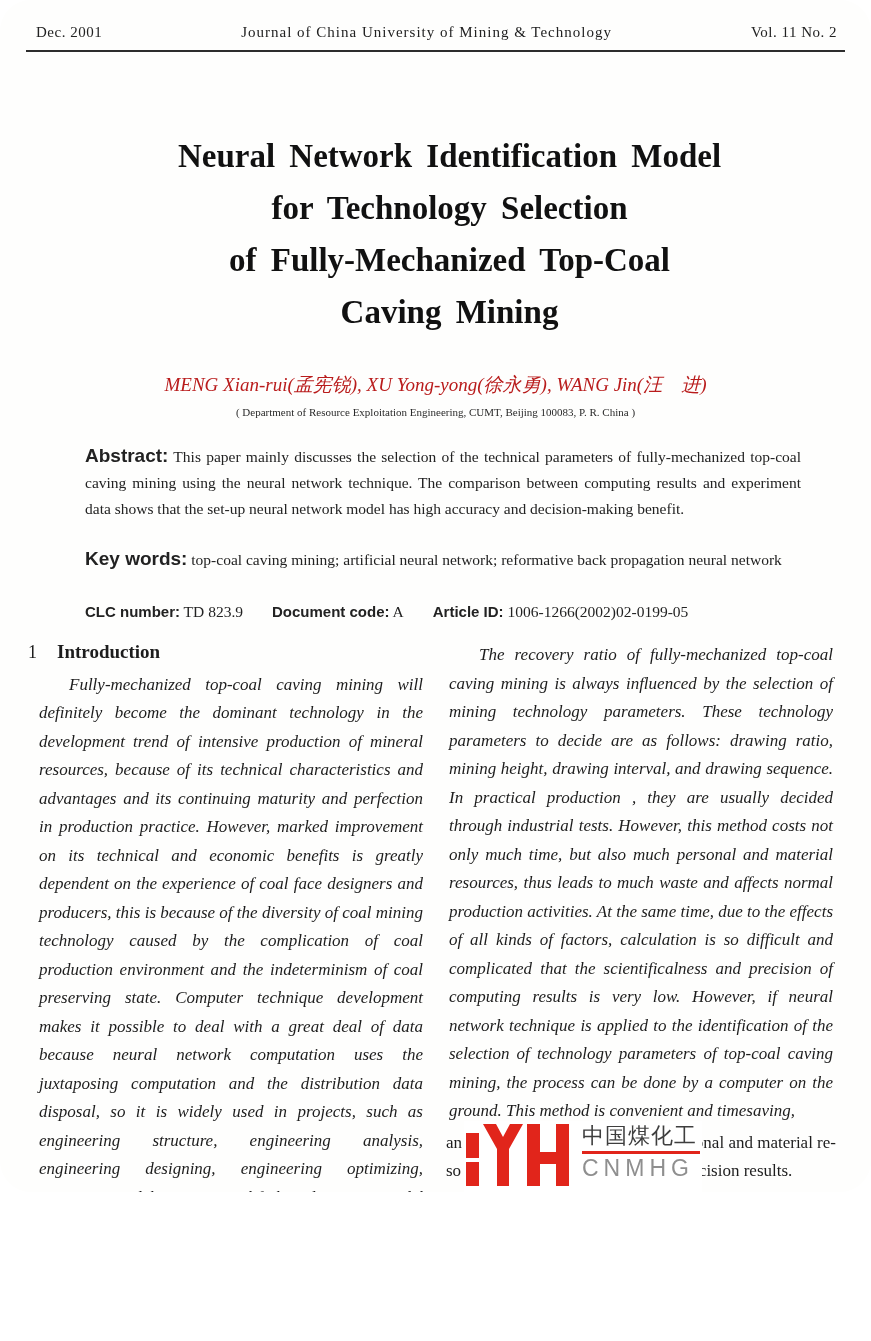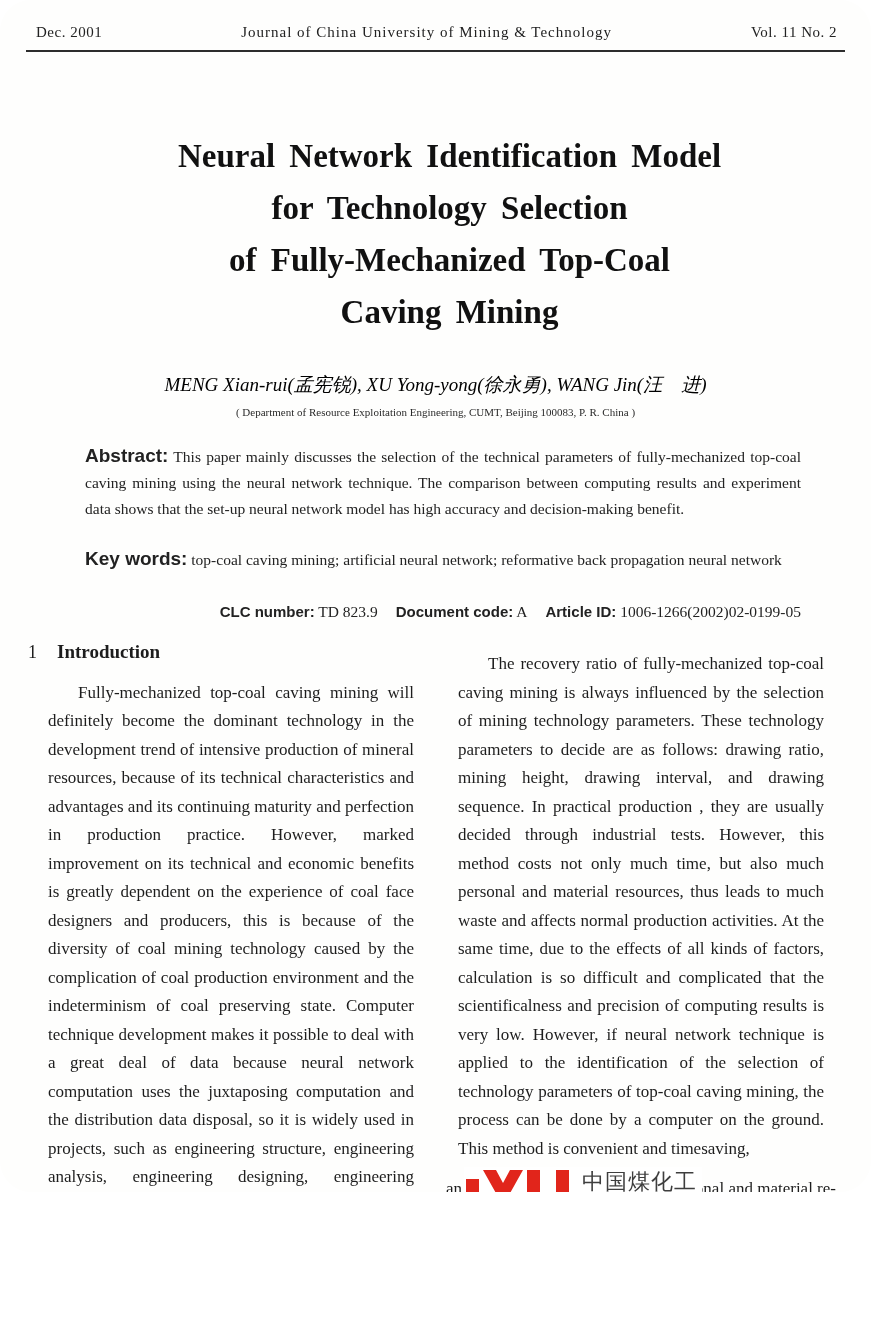--- a/index.html
+++ b/index.html
@@ -24,49 +24,49 @@
   }
   
   .title{
     position:absolute;top:130px;left:0;right:0;
     text-align:center;font-weight:bold;font-size:33px;line-height:52px;
     word-spacing:6px;color:#111;padding-left:28px;
   }
   
   .authors{
     position:absolute;top:372px;left:0;right:0;
-    text-align:center;font-style:italic;font-size:19px;color:#000000;
+    text-align:center;font-style:italic;font-size:19px;color:#b91c1c;
   }
   .affil{
     position:absolute;top:406px;left:0;right:0;
     text-align:center;font-size:11px;color:#2a2a2a;
   }
   
   .absblock{
     position:absolute;left:85px;width:716px;
     font-size:15.5px;line-height:26px;text-align:justify;color:#222;
   }
   .absblock b{font-family:"Liberation Sans","DejaVu Sans",sans-serif;font-size:19px;}
   .abs{top:443px;}
   .kw{top:546px;}
   .metaline{
     position:absolute;top:603px;left:85px;width:716px;
-    font-size:15.5px;color:#222;display:flex;gap:18px;white-space:nowrap;justify-content:flex-end;
+    font-size:15.5px;color:#222;display:flex;gap:29px;white-space:nowrap;
   }
   .metaline b{font-family:"Liberation Sans","DejaVu Sans",sans-serif;font-size:15px;}
   
   .body-cols{
     position:absolute;top:638px;left:36px;width:800px;
     display:flex;gap:20px;
   }
   .col{width:390px;font-size:17px;line-height:28.5px;text-align:justify;color:#1d1d1d;}
   .sec-head{display:flex;gap:20px;align-items:baseline;margin:0 0 4px -8px;}
   .sec-num{font-size:18px;}
   .sec-title{font-weight:bold;font-size:19px;}
-  .col p{margin:12px;text-indent:30px;}
+  .col p{margin:3px;text-indent:30px;font-style:italic;}
   .rcol{position:relative;}
   
   .tailwrap{position:relative;}
   .tail-line{display:flex;height:28.5px;align-items:baseline;}
   .tail-line .rfrag1{margin-left:auto;}
   .tail-line .rfrag2{margin-left:216px;}
   
   .cnmhg{
     position:absolute;left:18px;top:-8px;
     display:flex;align-items:flex-start;gap:12px;

